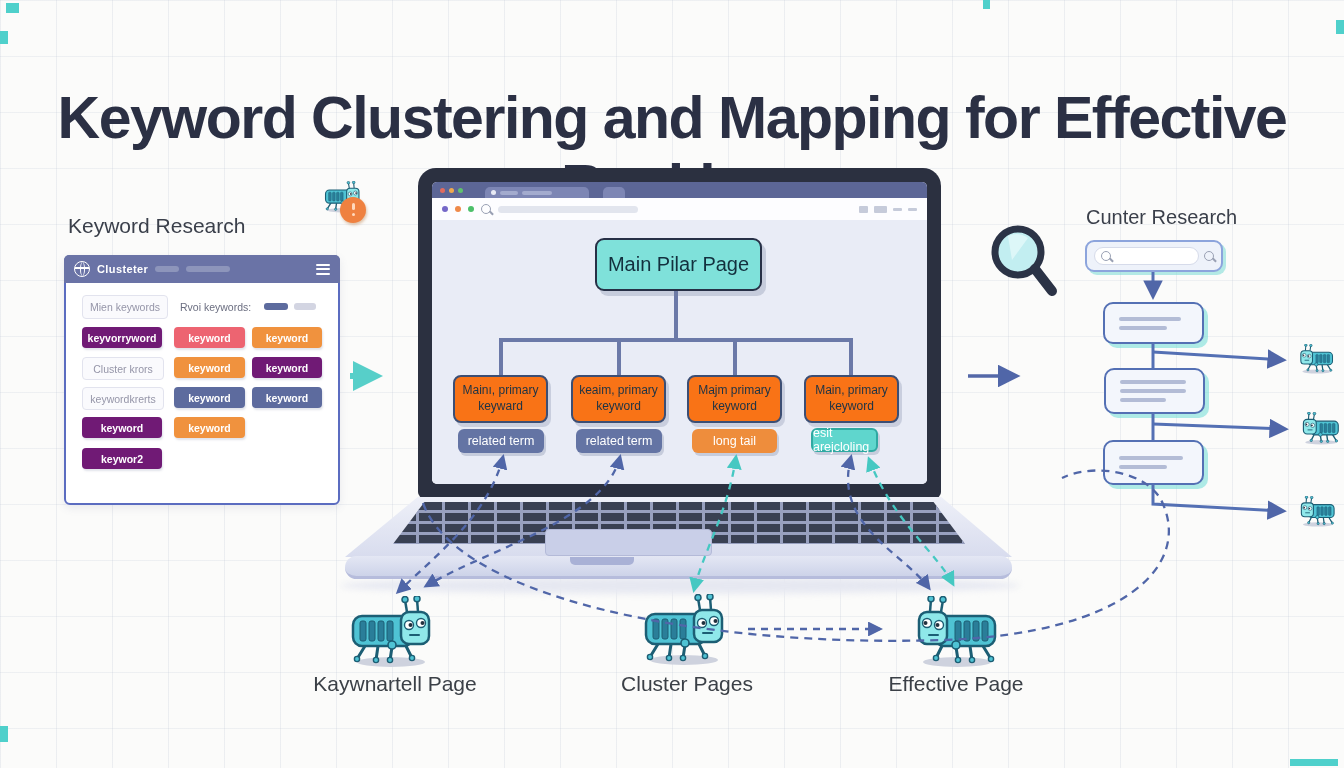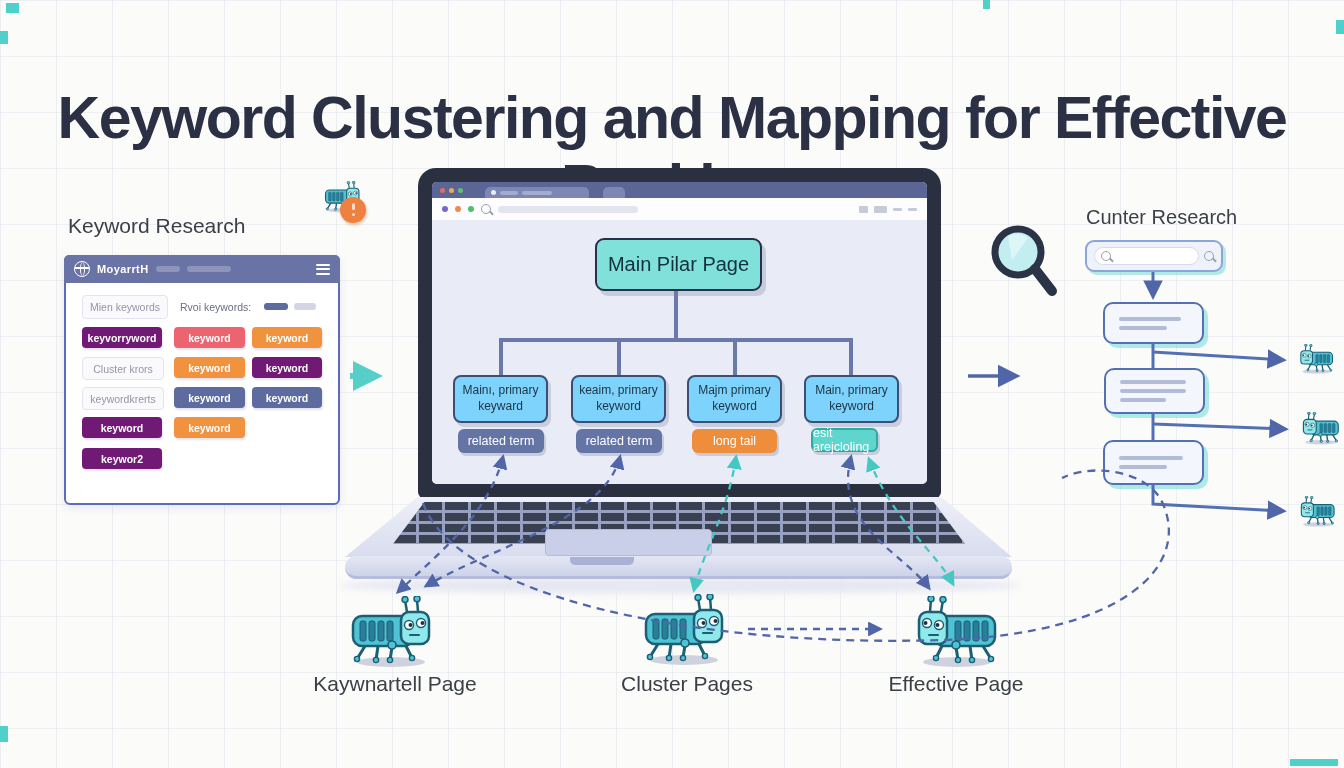--- a/index.html
+++ b/index.html
@@ -74,21 +74,21 @@
 
   .pillar{
     position:absolute;left:595px;top:238px;width:163px;height:49px;
     background:#7fe1da;border:2.5px solid #273046;border-radius:9px;
     display:flex;align-items:center;justify-content:center;font-size:20px;color:#13303e;
     box-shadow:4px 5px 0 rgba(120,130,160,.30);
   }
   .conn{position:absolute;background:#6b79a8}
   .cluster-box{
     position:absolute;top:375px;width:95px;height:48px;
-    background:#7dd3fc;border:2px solid #3c4e74;border-radius:8px;
+    background:#f97316;border:2px solid #3c4e74;border-radius:8px;
     display:flex;align-items:center;justify-content:center;text-align:center;
     font-size:12px;line-height:1.3;color:#1c3346;padding:2px;box-sizing:border-box;
     box-shadow:3px 4px 0 rgba(120,130,160,.28);
   }
   .sub-chip{
     position:absolute;top:429px;height:24px;border-radius:6px;
     display:flex;align-items:center;justify-content:center;font-size:12.5px;color:#fff;
     box-shadow:2px 3px 0 rgba(120,130,160,.30);
   }
   .sub--slate{background:#6474a4}
@@ -179,21 +179,21 @@
       <line x1="65" y1="39" x2="74" y2="39" stroke="#1c5e74" stroke-width="2" stroke-linecap="round"></line>
     </g>
   </defs>
 </svg>
 
 <div class="abs section-label" style="left:68px;top:214px">Keyword Research</div>
 
 <div class="kw-card">
   <div class="kw-head">
     <span class="globe"></span>
-    <span class="kw-appname">MoyarrtH</span>
+    <span class="kw-appname">Clusteter</span>
     <span class="pill" style="width:24px"></span>
     <span class="pill" style="width:44px"></span>
     <span class="burger">
         <i></i>
         <i></i>
         <i></i>
       </span>
   </div>
   <div class="chip chip--light" style="left:16px;top:38px;width:84px;height:22px">Mien keywords</div>
   <div class="filters-label" style="left:114px;top:44px">Rvoi keywords:</div>

